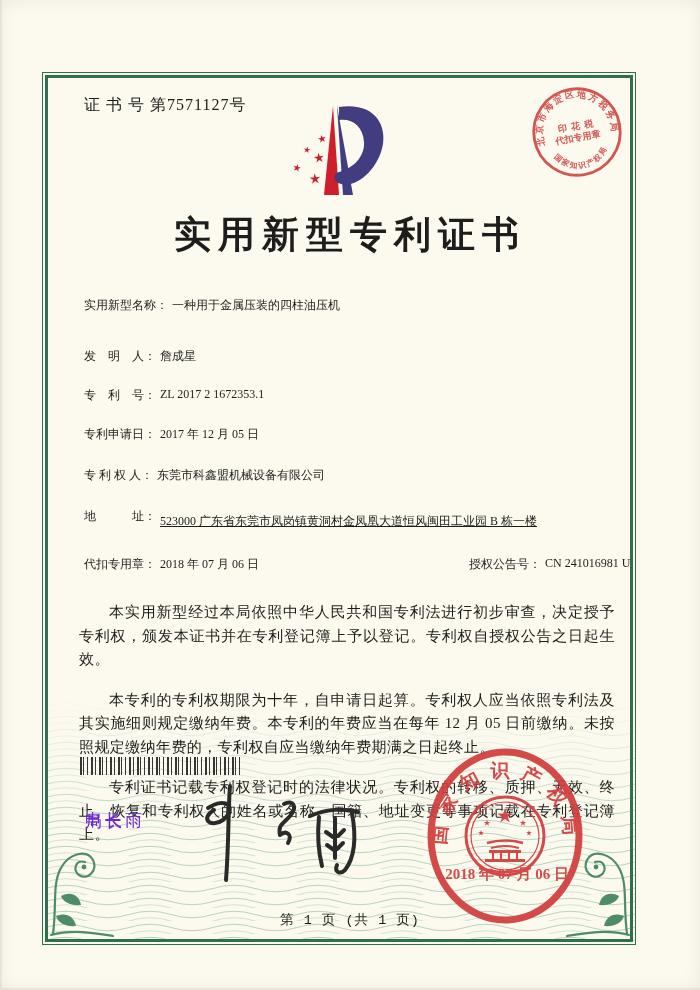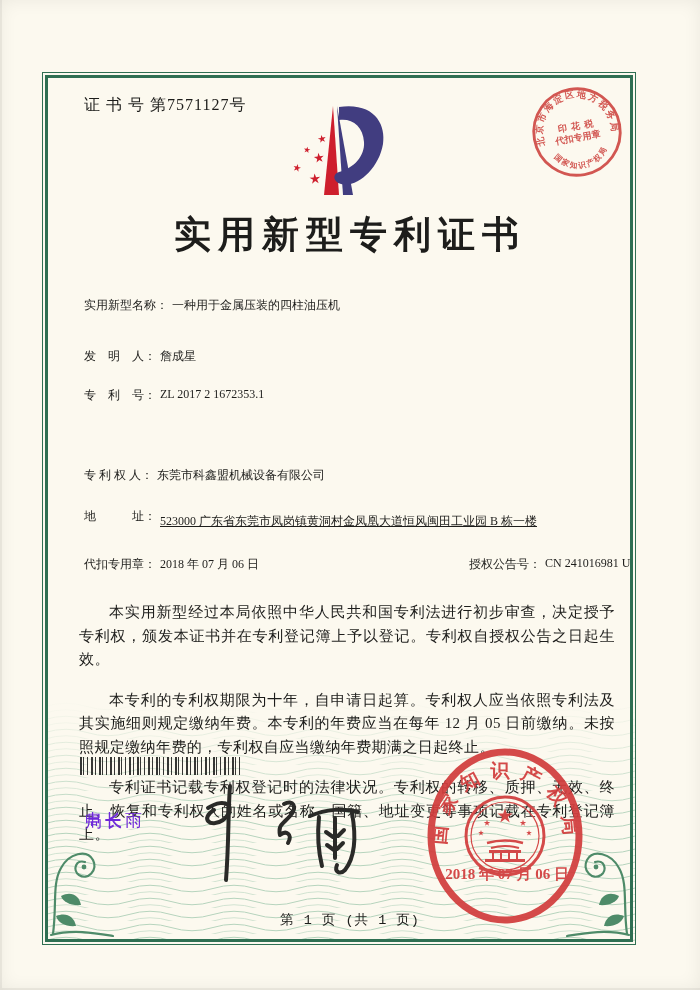--- a/index.html
+++ b/index.html
@@ -101,20 +101,24 @@
     <span class="value">一种用于金属压装的四柱油压机</span>
   </div>
   <div class="row" style="top:348px">
     <span class="label">发　明　人：</span>
     <span class="value">詹成星</span>
   </div>
   <div class="row" style="top:387px">
     <span class="label">专　利　号：</span>
     <span class="value">ZL 2017 2 1672353.1</span>
   </div>
+  <div class="row" style="top:426px">
+    <span class="label">专利申请日：</span>
+    <span class="value">2017 年 12 月 05 日</span>
+  </div>
   <div class="row" style="top:467px">
     <span class="label">专 利 权 人：</span>
     <span class="value">东莞市科鑫盟机械设备有限公司</span>
   </div>
   <div class="row addr" style="top:508px">
     <span class="label">地　　　址：</span>
     <span class="value">523000 广东省东莞市凤岗镇黄洞村金凤凰大道恒风闽田工业园 B 栋一楼</span>
   </div>
   <div class="row" style="top:556px">
     <span class="label">代扣专用章：</span>

